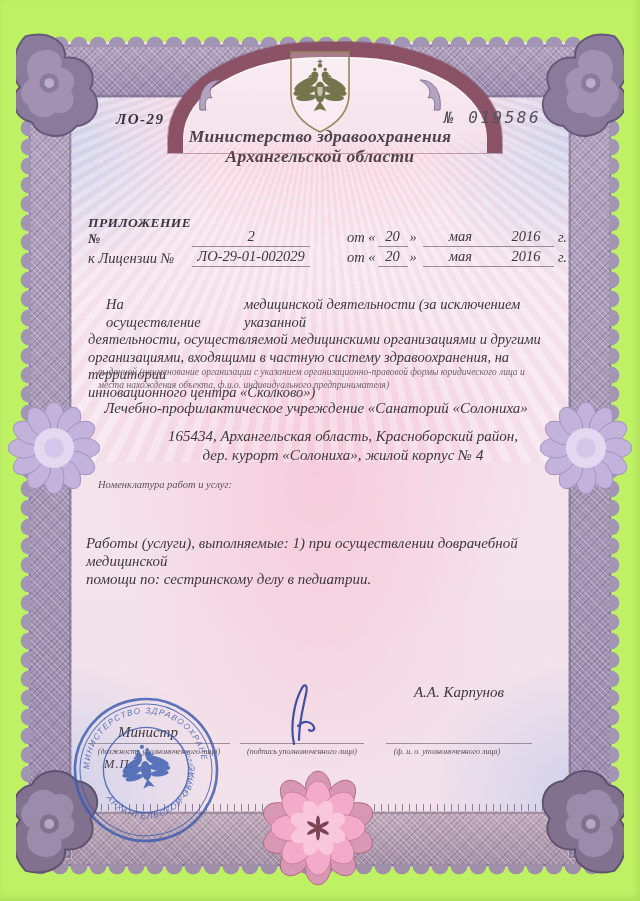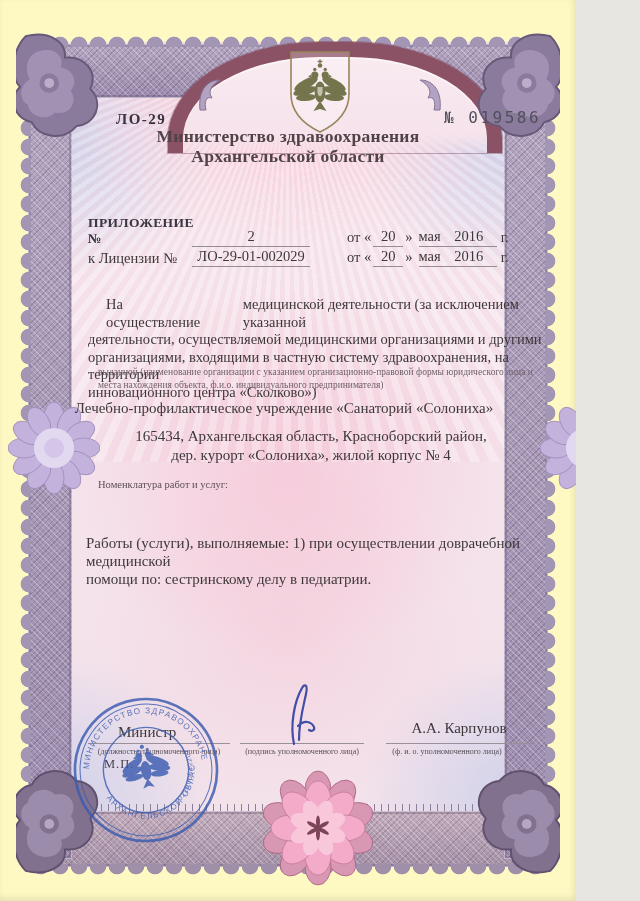--- a/index.html
+++ b/index.html
@@ -1,20 +1,21 @@
 <!DOCTYPE html>
 <html><head>
 <meta charset="utf-8">
 <style>
   html,body{margin:0;padding:0;background:#e8e6e0;}
   .paper{
-    position:relative;width:576px;height:901px;overflow:hidden;
-    background:#fef9c3;
+    position:relative;width:640px;height:901px;overflow:hidden;
+    background:#bef264;
     font-family:"Liberation Serif", serif;
     box-shadow:inset -2px -3px 6px rgba(60,50,40,.12);
+    font-style:italic;
   }
   
   .inner-bg{
     position:absolute;left:30px;top:42px;right:30px;bottom:36px;z-index:1;
     background:
       radial-gradient(ellipse 340px 220px at 50% 6%, rgba(252,200,214,.85), rgba(252,200,214,0) 70%),
       radial-gradient(ellipse 240px 200px at 4% 12%, rgba(168,190,232,.55), rgba(168,190,232,0) 70%),
       radial-gradient(ellipse 240px 200px at 96% 12%, rgba(168,190,232,.55), rgba(168,190,232,0) 70%),
       radial-gradient(ellipse 300px 260px at 50% 52%, rgba(248,173,198,.42), rgba(248,173,198,0) 72%),
       radial-gradient(ellipse 280px 240px at 50% 72%, rgba(244,188,206,.35), rgba(244,188,206,0) 70%),
@@ -101,21 +102,21 @@
   .ge{flex:none;padding:0 0 1px 4px;}
   .para{left:88px;top:296px;width:474px;font-size:14.5px;line-height:17.5px;}
   .para .l1{display:flex;padding-left:18px;}
   .para .l1 .gap{width:30px;flex:none;}
   .note{left:98px;top:366px;width:444px;font-size:9.5px;line-height:12.5px;color:#70616a;}
   .org{left:0;right:8px;top:400px;text-align:center;font-size:15px;}
   .addr{left:0;right:0;top:427px;text-align:center;font-size:15px;line-height:19px;margin-left:46px;}
   .nom{left:98px;top:479px;font-size:10.5px;color:#5c4f58;}
   .works{left:86px;top:505px;width:484px;font-size:15px;line-height:18px;margin-top:29px;}
   .minister{left:118px;top:724px;font-size:15px;}
-  .name{left:386px;width:146px;top:720px;text-align:center;font-size:15px;}
+  .name{left:386px;width:146px;top:684px;text-align:center;font-size:15px;}
   .sig-line{position:absolute;z-index:29;top:727px;height:16px;border-bottom:1px solid #9b8f99;}
   .sl-left{left:88px;width:142px;}
   .sl-mid{left:240px;width:124px;}
   .sl-right{left:386px;width:146px;}
   .cap{position:absolute;z-index:30;top:747px;font-size:8px;color:#564c55;text-align:center;}
   .cap-left{left:88px;width:142px;}
   .cap-mid{left:240px;width:124px;}
   .cap-right{left:374px;width:146px;}
   .mp{left:104px;top:757px;font-size:12.5px;letter-spacing:1px;color:#453f4e;text-align:center;}
   

